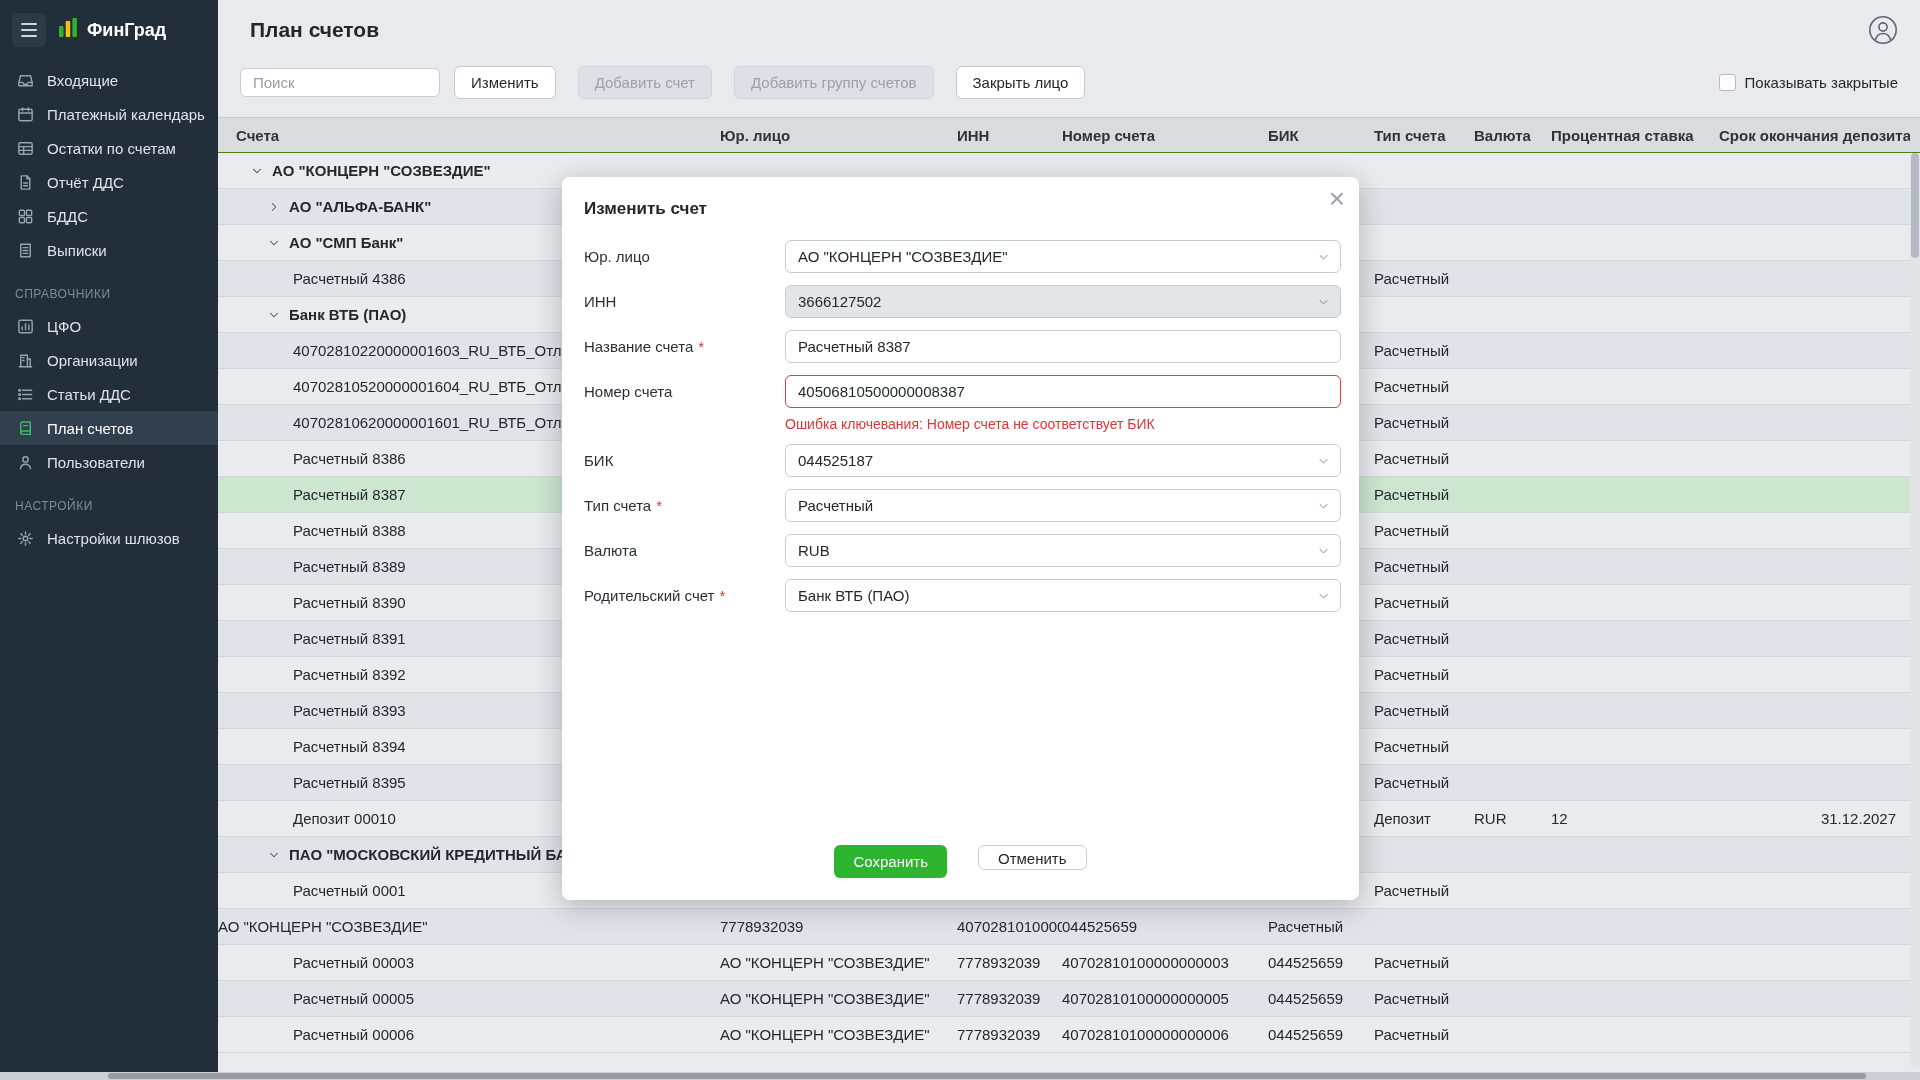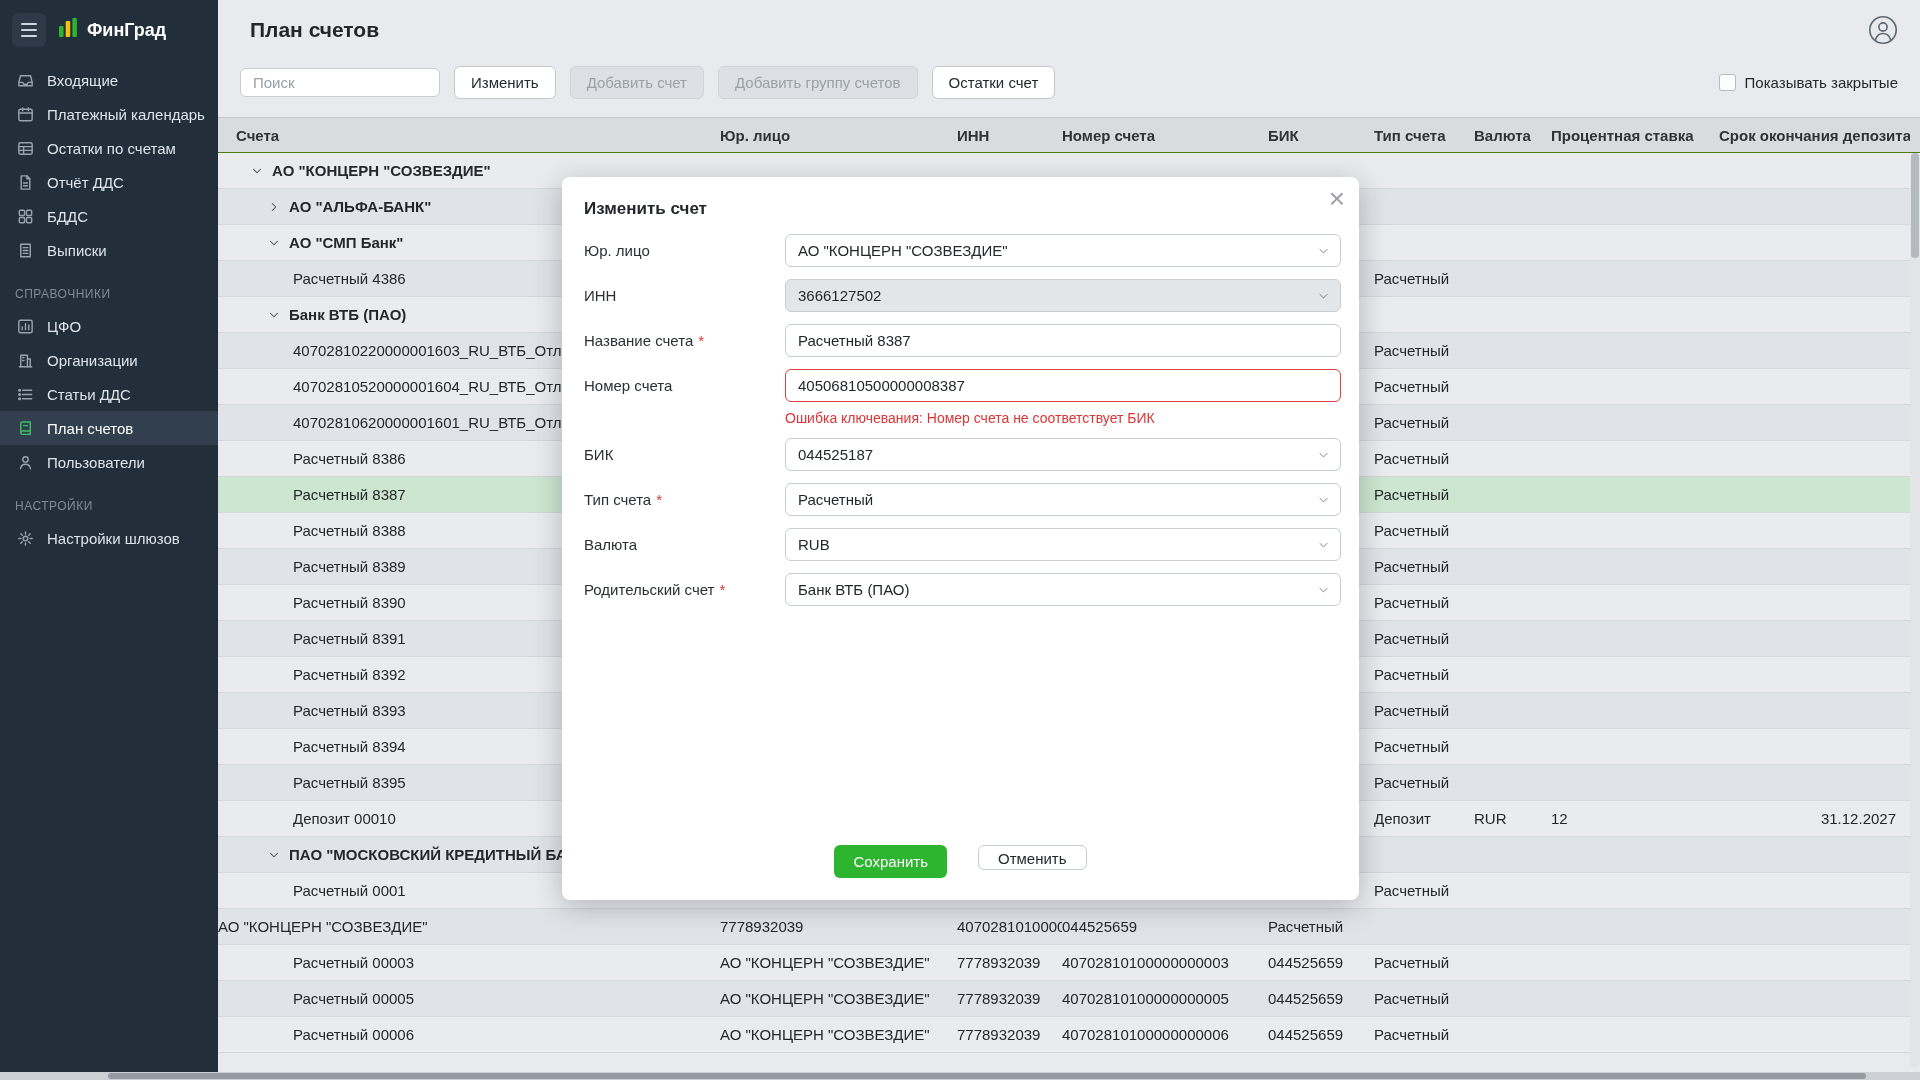--- a/index.html
+++ b/index.html
@@ -22,21 +22,21 @@
 
   
   .main { flex:1; display:flex; flex-direction:column; position:relative; min-width:0; }
   .page-header { height:60px; display:flex; align-items:center; justify-content:space-between; padding:0 22px 0 32px; }
   .page-title { font-size:21px; font-weight:bold; color:#23272c; }
   .avatar { width:30px; height:30px; color:#5f6772; cursor:pointer; display:flex; }
 
   .toolbar { display:flex; align-items:center; gap:14px; padding:6px 22px 18px 22px; }
   .search-input { width:200px; height:29px; border:1px solid #c8cdd3; border-radius:6px; padding:0 12px; font-size:15px; background:#ffffff; color:#24282d; font-family:inherit; }
   .search-input::placeholder { color:#98a0a8; }
-  .toolbar-buttons { display:flex; gap:14px; }
+  .toolbar-buttons { display:flex; gap:22px; }
   .btn { height:33px; padding:0 16px; border:1px solid #c3c8ce; border-radius:6px; background:#ffffff; font-size:15px; color:#24282d; font-family:inherit; cursor:pointer; white-space:nowrap; }
   .btn.disabled { background:#dde0e4; color:#9aa1a8; border-color:#d0d4d9; cursor:default; }
   .show-closed { margin-left:auto; display:flex; align-items:center; gap:9px; font-size:15px; color:#24282d; cursor:pointer; }
   .checkbox { width:17px; height:17px; border:1.5px solid #b4bac1; border-radius:3px; background:#fdfdfd; flex-shrink:0; }
 
   
   .table { --cols: 502px 237px 105px 206px 106px 100px 77px 168px 191px; }
   .table-head { display:grid; grid-template-columns:var(--cols); height:36px; align-items:center; background:#d9dcdf; border-top:1px solid #c6cacf; border-bottom:1px solid #4d7c0f; font-weight:bold; font-size:15px; color:#2f3338; }
   .th { white-space:nowrap; overflow:hidden; padding-right:8px; }
   .th:first-child { padding-left:18px; }
@@ -54,21 +54,21 @@
   .chev { width:14px; height:14px; display:flex; color:#4b5157; flex-shrink:0; cursor:pointer; }
 
   
   .vscroll { position:absolute; right:0; top:153px; bottom:12px; width:10px; background:#e2e4e7; border-radius:5px; }
   .vthumb { position:absolute; top:0; left:1px; right:1px; height:105px; background:#b4bac1; border-radius:4px; cursor:pointer; }
   .hscroll { position:absolute; left:0; right:0; bottom:0; height:8px; background:#ccd0d5; }
   .hthumb { position:absolute; left:108px; width:1758px; top:1px; bottom:1px; background:#949ba3; border-radius:4px; cursor:pointer; }
 
   
   .modal { position:absolute; left:562px; top:177px; width:797px; height:723px; background:#ffffff; border-radius:8px; box-shadow:0 6px 28px rgba(30,40,50,.28); padding:22px 18px 0 22px; z-index:10; }
-  .modal-title { font-size:17px; font-weight:bold; color:#23272c; margin-bottom:15px; }
+  .modal-title { font-size:17px; font-weight:bold; color:#23272c; margin-bottom:21px; }
   .modal-close { position:absolute; top:8px; right:14px; font-size:28px; line-height:1; color:#9aa1a8; background:none; border:none; cursor:pointer; font-family:inherit; }
   .modal-form { display:grid; grid-template-columns:201px 1fr; row-gap:12px; }
   .flabel { font-size:15px; color:#2b2f35; line-height:33px; white-space:nowrap; }
   .req { color:#e03535; margin-left:5px; }
   .control { position:relative; height:33px; border:1px solid #c8cdd3; border-radius:6px; background:#ffffff; display:flex; align-items:center; padding:0 30px 0 12px; font-size:15px; color:#24282d; cursor:pointer; }
   .control.text { padding-right:12px; cursor:text; }
   .control.disabled { background:#e3e6e9; }
   .control.error { border-color:#dd4040; }
   .control .chev-down { position:absolute; right:10px; top:50%; transform:translateY(-50%); width:13px; height:13px; color:#7b828a; display:flex; }
   .error-msg { color:#e03535; font-size:14px; margin-top:8px; }
@@ -231,21 +231,21 @@
           </svg>
       </span>
     </header>
 
     <div class="toolbar">
       <input class="search-input" type="text" placeholder="Поиск" style="">
       <div class="toolbar-buttons" id="toolbar-buttons">
           <button class="btn">Изменить</button>
           <button class="btn disabled" disabled="">Добавить счет</button>
           <button class="btn disabled" disabled="">Добавить группу счетов</button>
-          <button class="btn">Остатки счет</button>
+          <button class="btn">Закрыть лицо</button>
         </div>
       <label class="show-closed">
         <span class="checkbox"></span>
         <span>Показывать закрытые</span>
       </label>
     </div>
 
     <div class="table">
       <div class="table-head" id="table-head">
           <div class="th">Счета</div>

